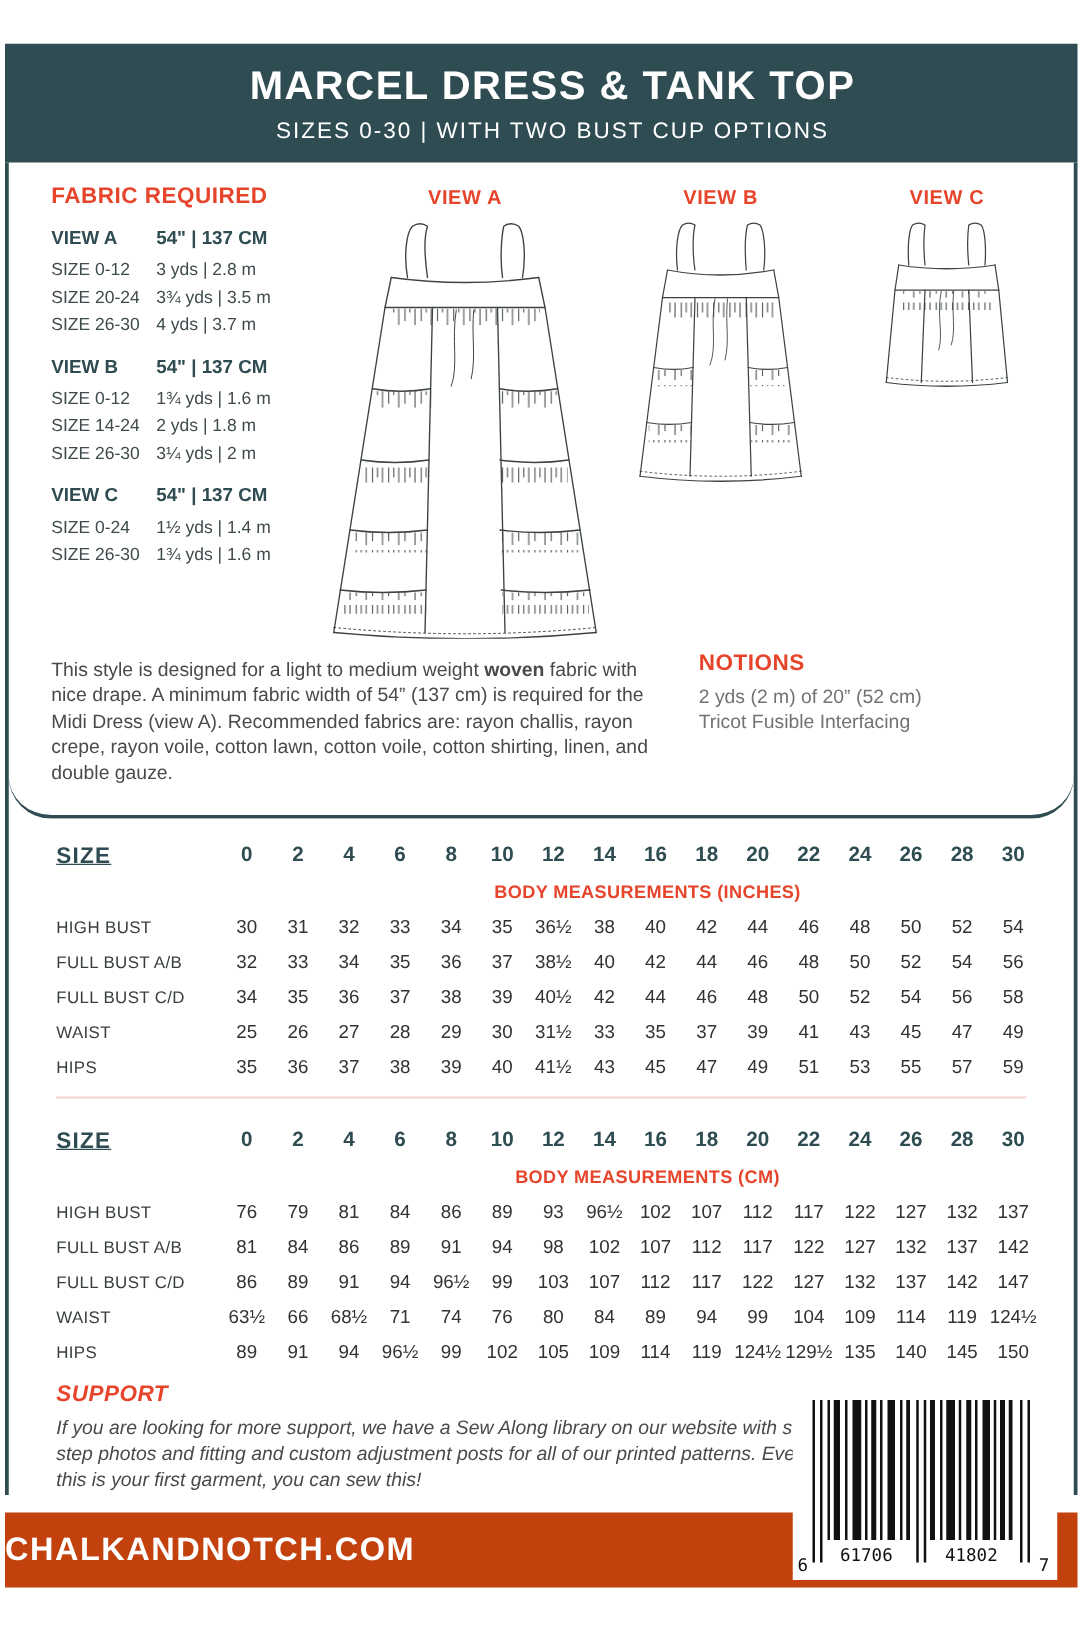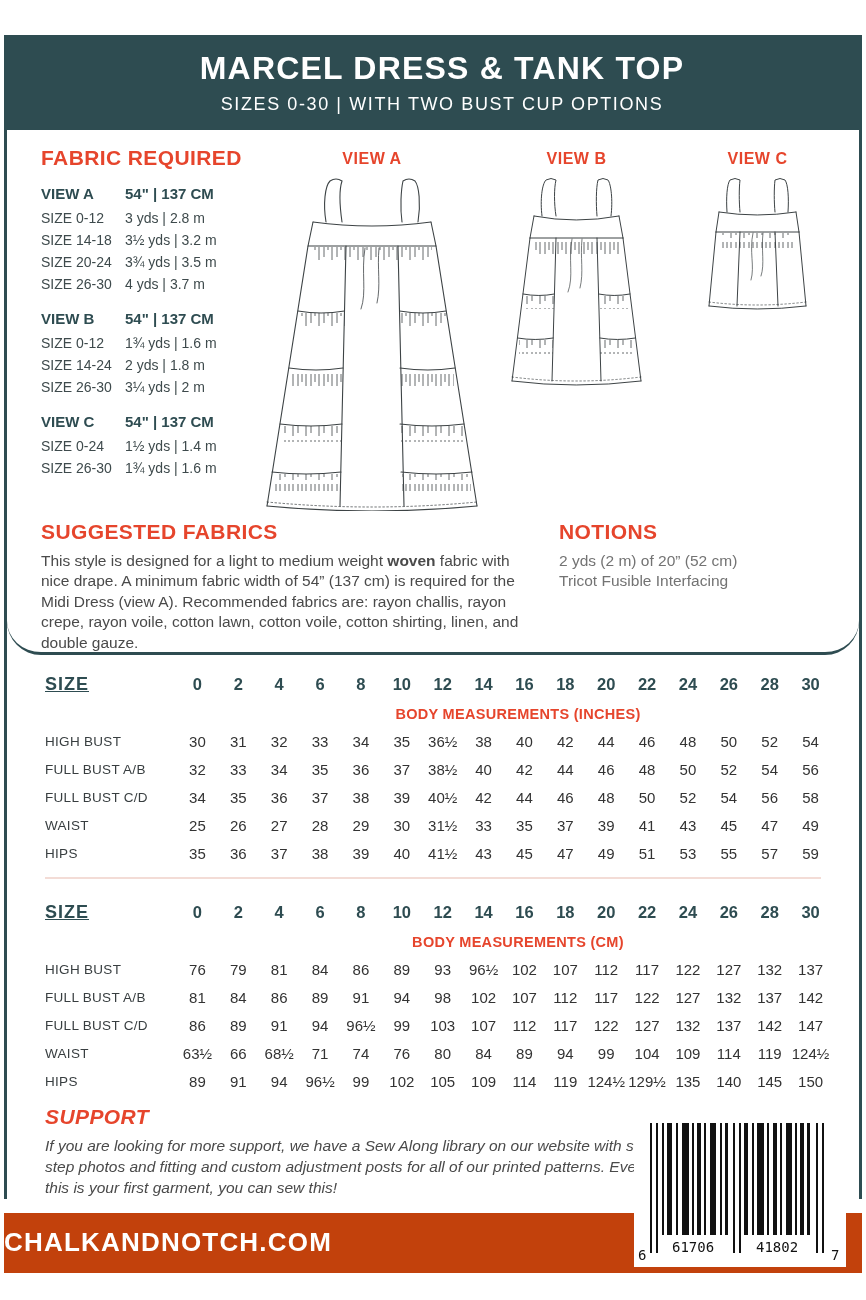--- a/index.html
+++ b/index.html
@@ -11,21 +11,21 @@
     display:flex; flex-direction:column; align-items:center; justify-content:center; gap:7px;padding-left:18px; }
   .title { font-size:32px; font-weight:bold; letter-spacing:1.2px; }
   .subtitle { font-size:18px; font-weight:400; letter-spacing:1.6px; }
 
   
   .content-frame { margin:0 4px; border-left:3px solid #2E4C51; border-right:3px solid #2E4C51; }
 
   
   .card { position:relative; height:525px; border-bottom:3px solid #2E4C51; border-radius:0 0 34px 34px; }
 
-  .section-heading { color:#E6452C; font-weight:bold; font-size:21px; letter-spacing:0.4px; }
+  .section-heading { color:#E6452C; font-weight:bold; font-size:18px; letter-spacing:0.4px; }
 
   .fabric-col { position:absolute; left:34px; top:16px; width:228px; }
   .fview { margin-top:15px; }
   .fhead { display:flex; font-weight:bold; color:#2E4C51; font-size:15px; margin-bottom:5px; }
   .fname { width:84px; }
   .frow { display:flex; font-size:14px; color:#3E4A4C; line-height:22px; }
   .fsize { width:84px; }
 
   .view-label { position:absolute; top:20px; text-align:center; color:#E6452C; font-weight:bold; font-size:16px; letter-spacing:0.5px; }
   .vl-a { left:250px; width:230px; }
@@ -81,24 +81,20 @@
         <div class="section-heading">FABRIC REQUIRED</div>
         <div id="fabric-blocks">
             <div class="fview">
      <div class="fhead">
                 <span class="fname">VIEW A</span>
                 <span class="fwidth">54" | 137 CM</span>
               </div>
               <div class="frow">
                 <span class="fsize">SIZE 0-12</span>
                 <span class="famt">3 yds | 2.8 m</span>
-              </div>
-              <div class="frow">
-                <span class="fsize">SIZE 14-18</span>
-                <span class="famt">3½ yds | 3.2 m</span>
               </div>
               <div class="frow">
                 <span class="fsize">SIZE 20-24</span>
                 <span class="famt">3¾ yds | 3.5 m</span>
               </div>
               <div class="frow">
                 <span class="fsize">SIZE 26-30</span>
                 <span class="famt">4 yds | 3.7 m</span>
               </div>
             </div>
@@ -203,21 +199,20 @@
           <path d="M21,56 L14,130 M104,56 L111,130"></path>
           <path d="M14,130 Q62,136 111,130"></path>
           <path d="M14,126 Q62,132 111,126" stroke-dasharray="1.5 2.5" stroke-width="0.7"></path>
           <path d="M45,56 L42,130 M80,56 L83,130"></path>
           <path d="M58,57 C54,76 60,90 56,104 M68,57 C66,74 70,88 66,100" stroke-width="0.7"></path>
         </g>
         <rect x="26" y="57" width="73" height="15" fill="url(#gath)"></rect>
       </svg>
 
       <div class="suggested">
-        <div class="section-heading">SUGGESTED FABRICS</div>
         <p><span>This style is designed for a light to medium weight </span><b>woven</b><span> fabric with nice drape. A minimum fabric width of 54” (137 cm) is required for the Midi Dress (view A). Recommended fabrics are: rayon challis, rayon crepe, rayon voile, cotton lawn, cotton voile, cotton shirting, linen, and double gauze.</span></p>
       </div>
 
       <div class="notions">
         <div class="section-heading">NOTIONS</div>
         <p><span>2 yds (2 m) of 20” (52 cm)</span><br><span>Tricot Fusible Interfacing</span></p>
       </div>
     </div>
 
     <div class="size-table">

